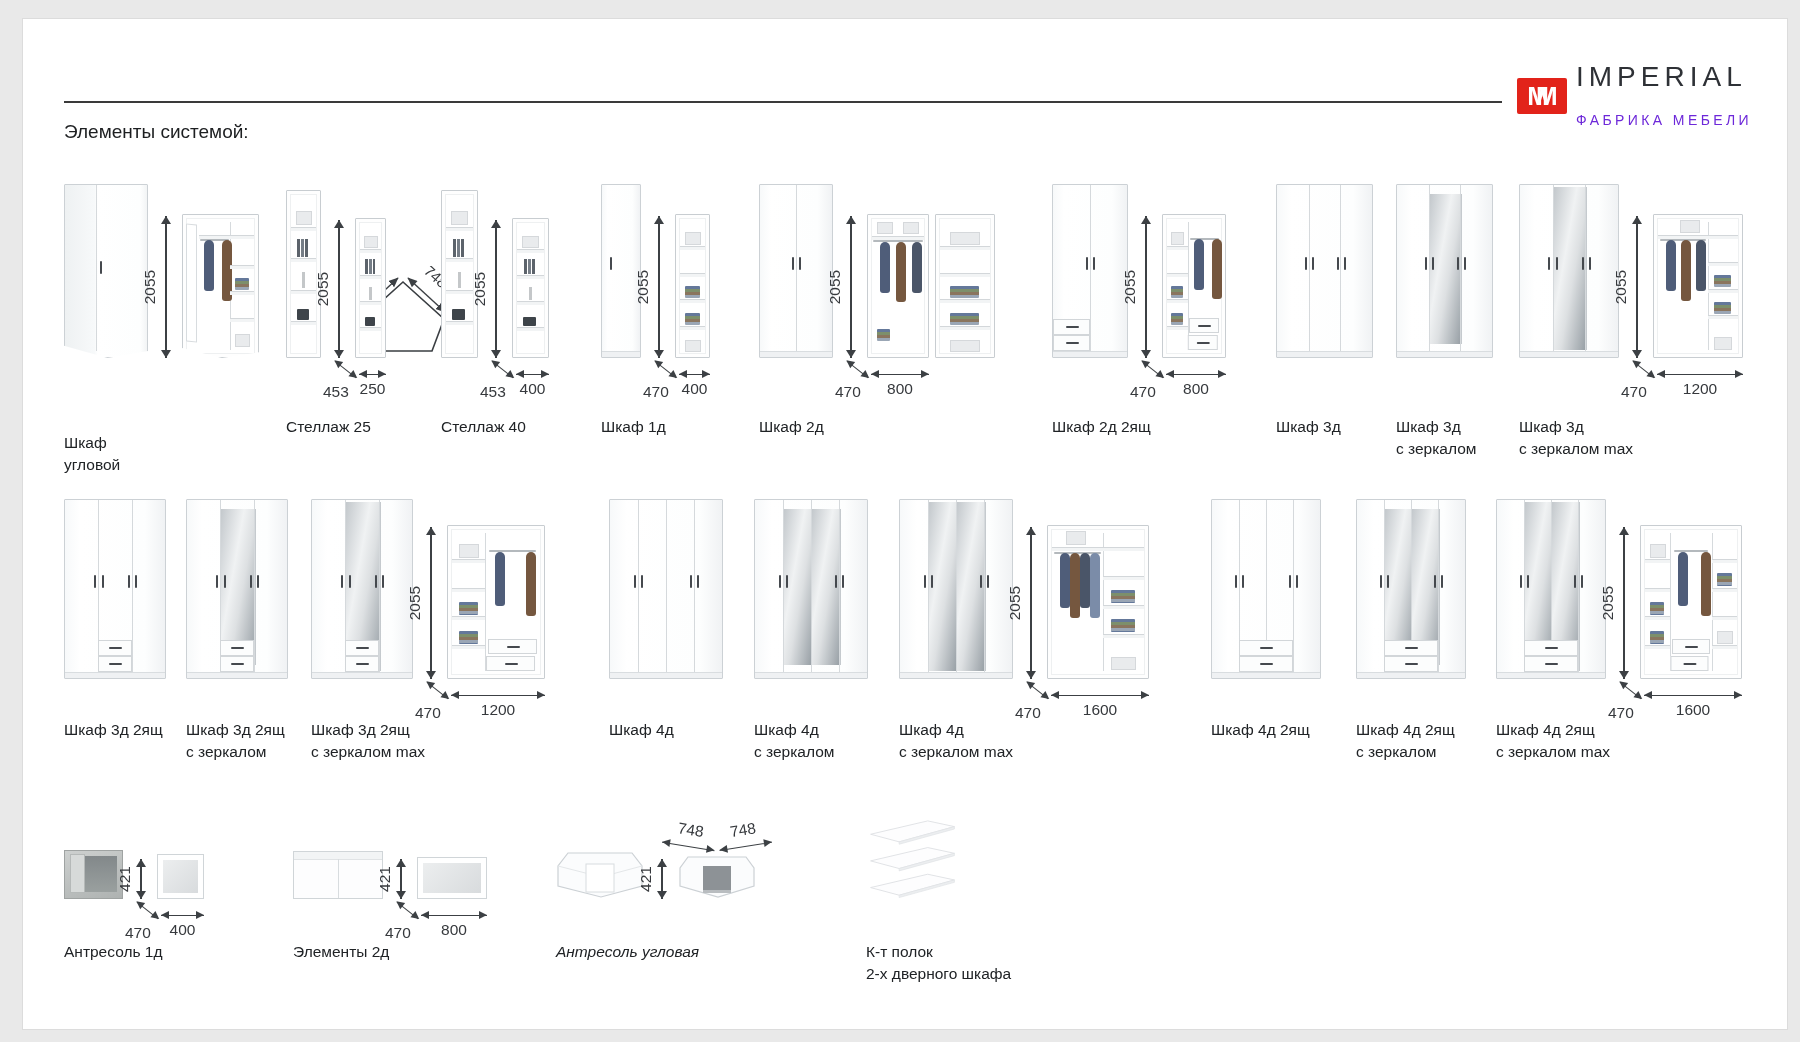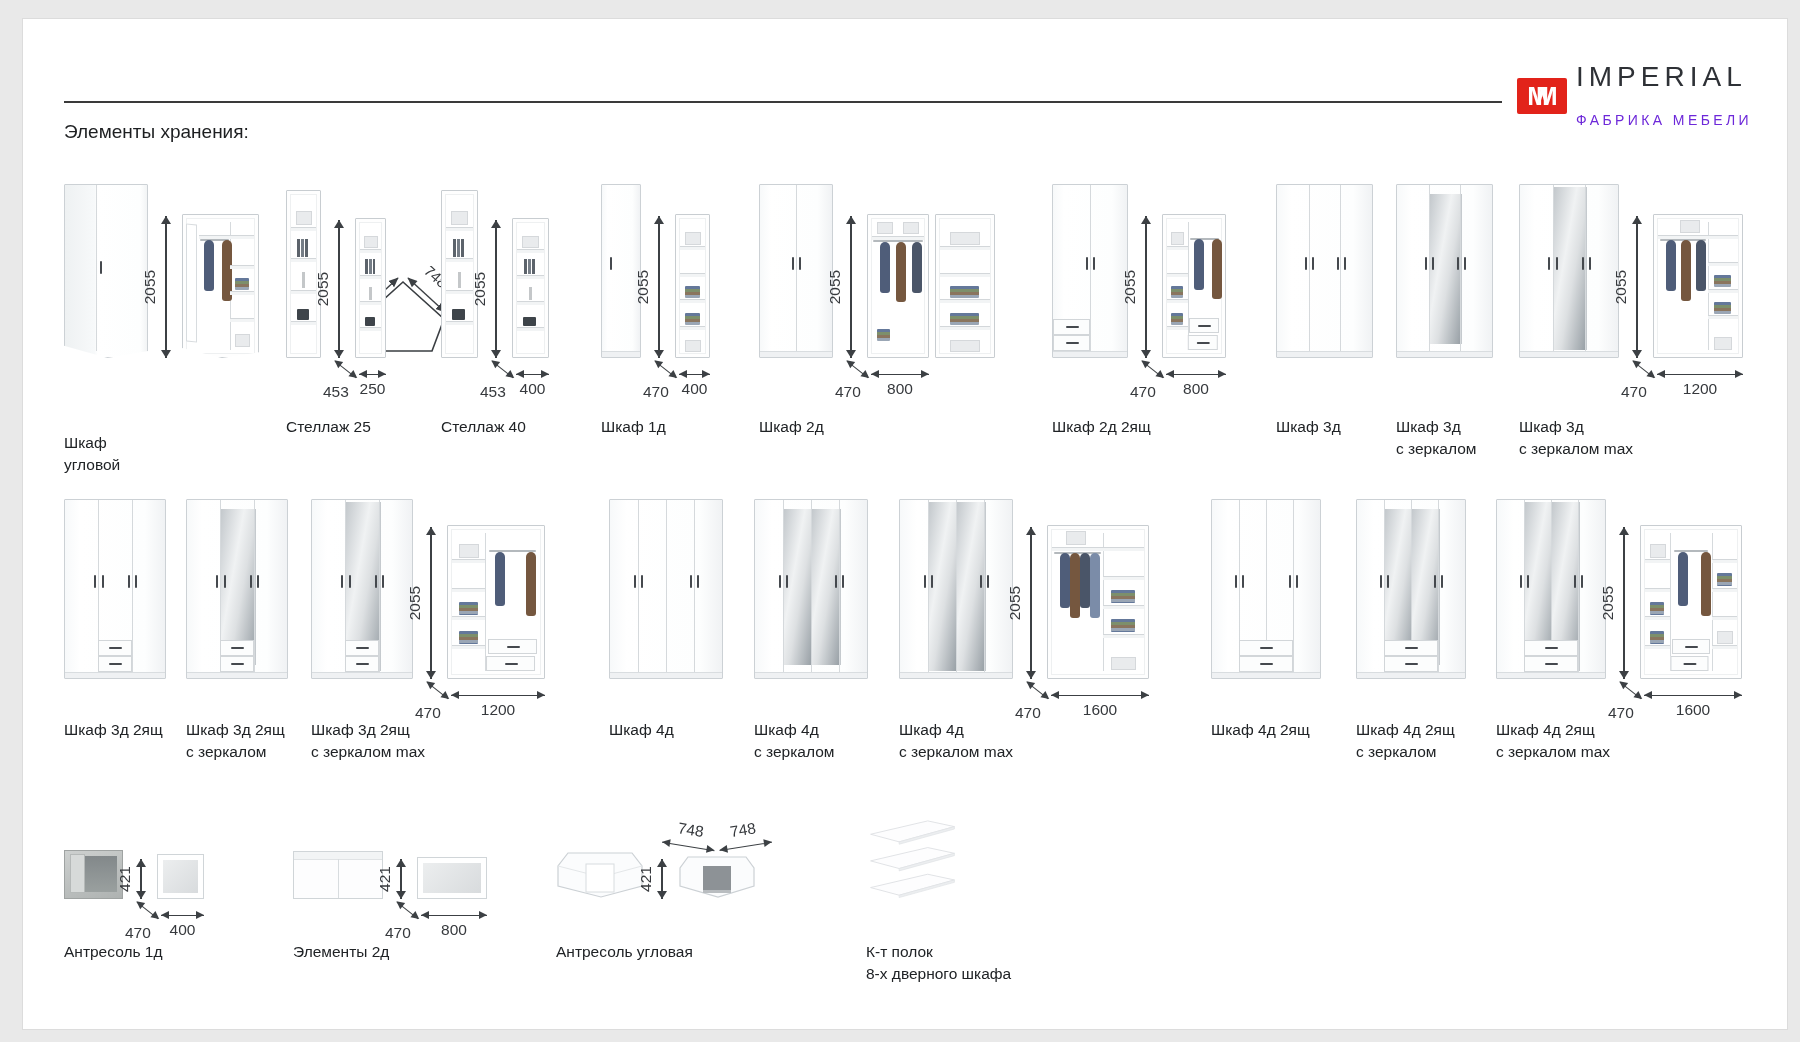--- a/index.html
+++ b/index.html
@@ -75,21 +75,21 @@
   .boxc .topf{position:absolute;left:0;right:0;top:0;height:7px;background:#f2f4f5;border-bottom:1px solid #e0e3e5}
   .boxc .mid{position:absolute;left:50%;top:7px;bottom:0;width:1px;background:#d8dcdf}
   .svgv{flex:0 0 auto;position:relative}
   svg text{font-family:"Liberation Sans",sans-serif}
 </style>
 </head>
 <body>
 
 <div class="page">
   <div class="rule"></div>
-  <div class="section-title">Элементы хранения:</div>
+  <div class="section-title">Элементы системой:</div>
   <div class="logo">
     <div class="logo-mark">
         <span>MM</span>
       </div>
     <div class="logo-text">
       <div class="brand">IMPERIAL</div>
       <div class="tag">ФАБРИКА МЕБЕЛИ</div>
     </div>
   </div>
   <div class="row" id="row0" style="top: 167px; height: 172px;">
@@ -859,32 +859,32 @@
               <div class="wlbl">748</div>
             </div>
             <div class="wdim " style="left: 52%; right: 0px; transform: rotate(-9deg);">
               <div class="wline"></div>
               <div class="war l"></div>
               <div class="war r"></div>
               <div class="wlbl">748</div>
             </div>
           </div>
         </div>
-        <div class="caption" style="top: calc(100% + 42px);">
+        <div class="caption" style="top: calc(100% + 42px); font-style: italic;">
           <div>Антресоль угловая</div>
         </div>
       </div>
       <div class="item" style="left: 802px;">
         <div class="svgv" style="width: 93px; height: 80px;"><svg width="93" height="80" viewBox="0 0 96 84">
             <polygon points="4,16 64,2 92,8 34,24" fill="#fdfdfe" stroke="#dfe2e5" stroke-width="1"></polygon>
             <polygon points="34,24 92,8 92,10.5 34,26.5" fill="#eceef0" stroke="#dfe2e5" stroke-width="0.7"></polygon>
             <polygon points="4,44 64,30 92,36 34,52" fill="#fdfdfe" stroke="#dfe2e5" stroke-width="1"></polygon>
             <polygon points="34,52 92,36 92,38.5 34,54.5" fill="#eceef0" stroke="#dfe2e5" stroke-width="0.7"></polygon>
             <polygon points="4,72 64,58 92,64 34,80" fill="#fdfdfe" stroke="#dfe2e5" stroke-width="1"></polygon>
             <polygon points="34,80 92,64 92,66.5 34,82.5" fill="#eceef0" stroke="#dfe2e5" stroke-width="0.7"></polygon>
           </svg></div>
         <div class="caption" style="top: calc(100% + 42px);">
           <div>К-т полок</div>
-          <div>8-х дверного шкафа</div>
+          <div>2-х дверного шкафа</div>
         </div>
       </div>
     </div>
 </div>
 
 </body></html>

